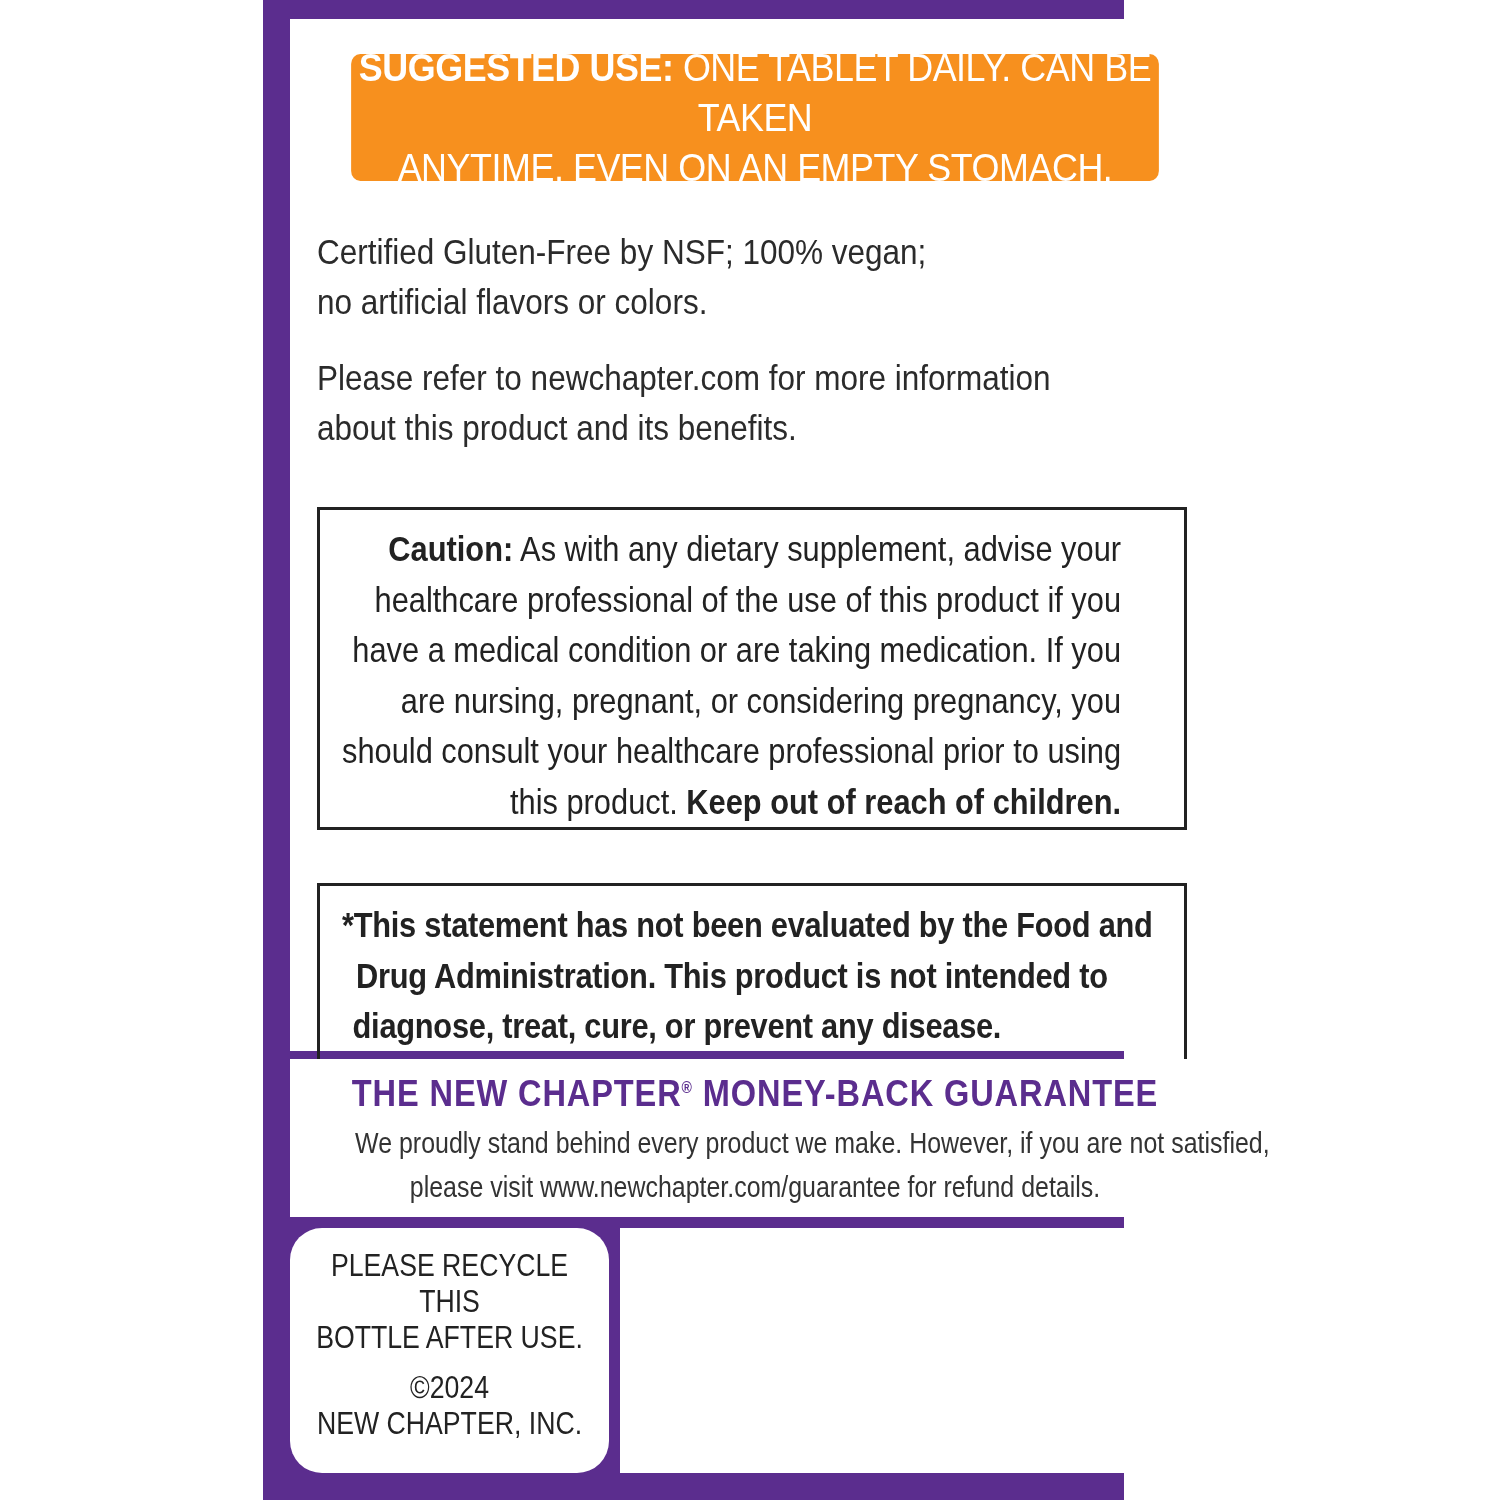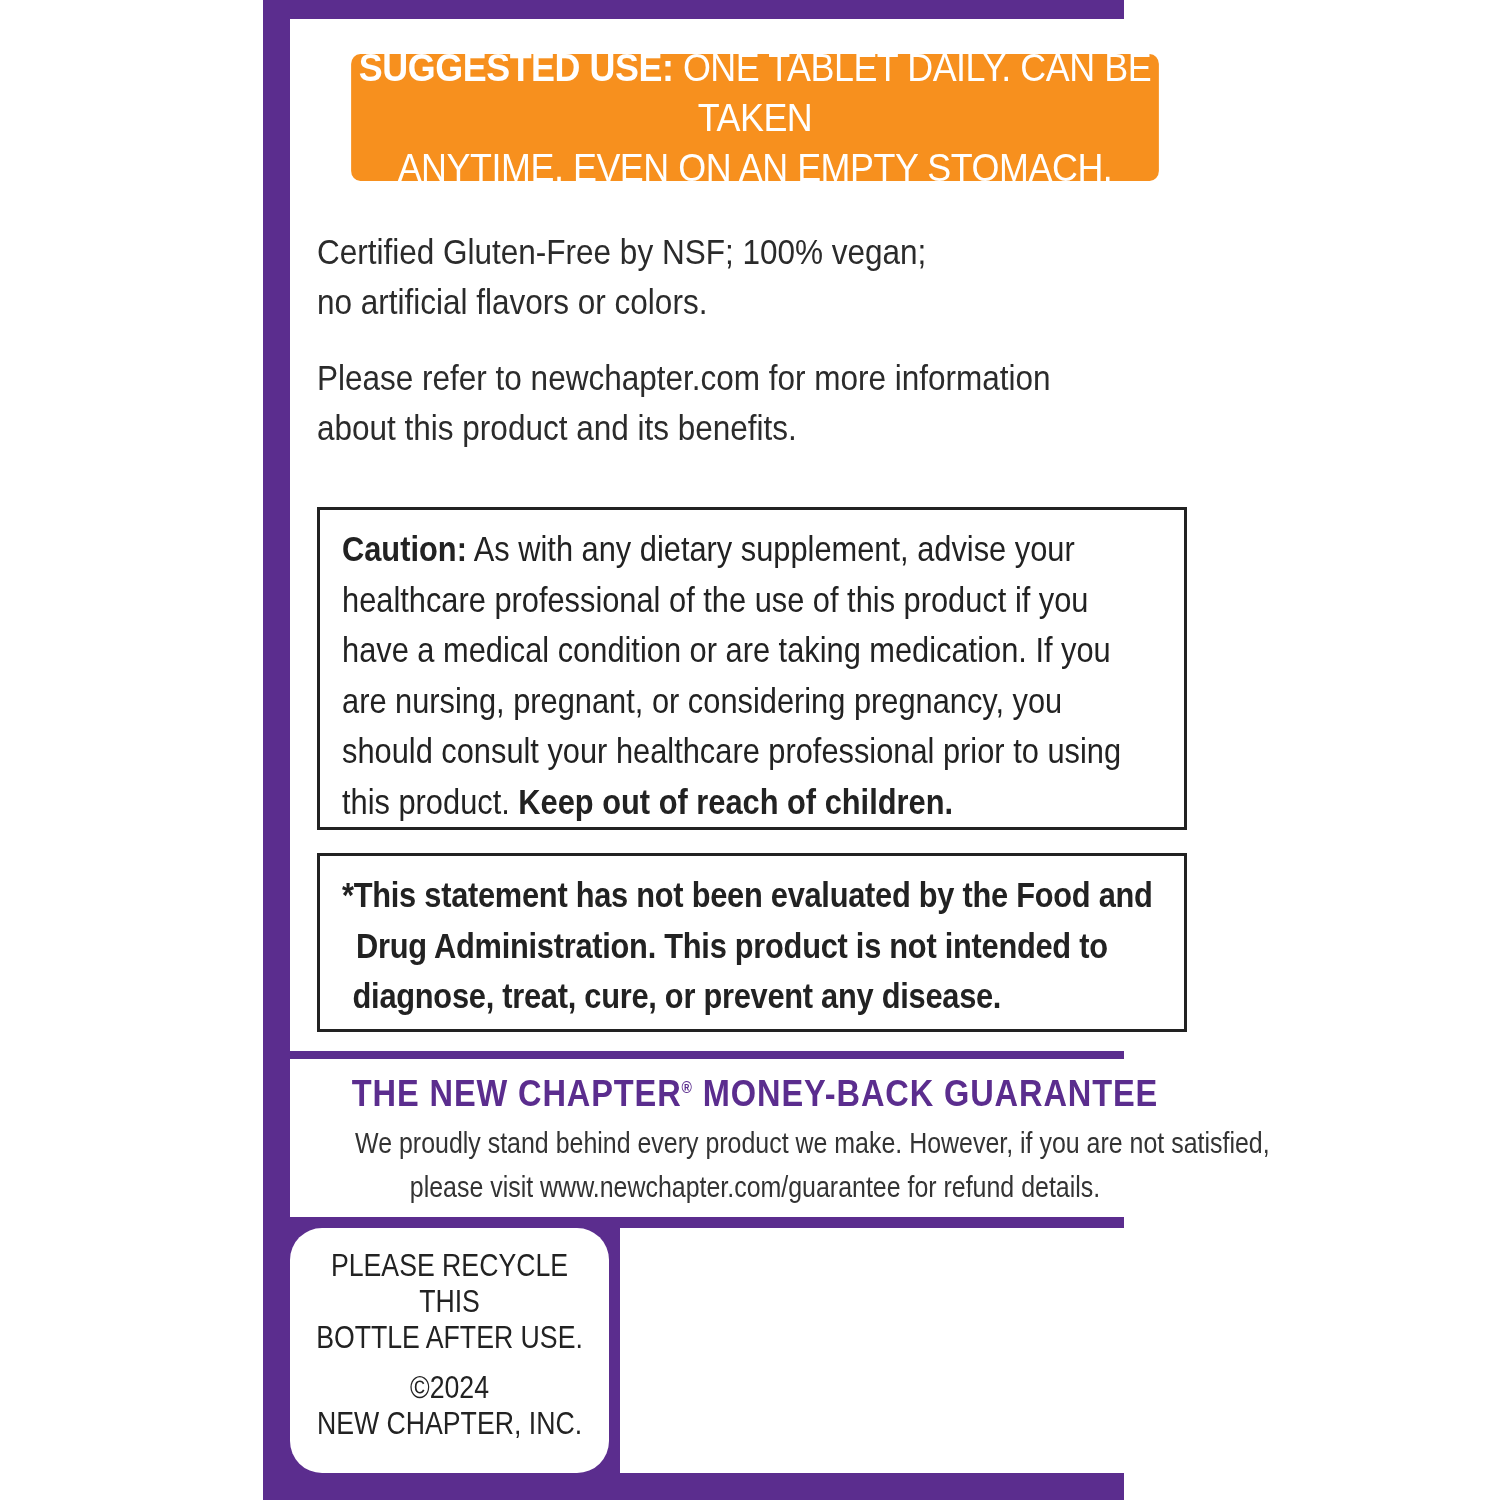--- a/index.html
+++ b/index.html
@@ -13,22 +13,22 @@
     .p-blank { left: 357px; top: 1228px; width: 600px; height: 245px; }
 
     .suggested { position: absolute; left: 26px; top: 35px; width: 878px; height: 127px; background: #f7901e;
       border-radius: 10px; color: #ffffff; text-align: center; font-size: 39px; line-height: 50px;
       display: flex; align-items: center; justify-content: center; letter-spacing: -0.5px; transform: scaleX(0.92); transform-origin: center; }
     .suggested b { font-weight: bold; }
     .para { position: absolute; left: 27px; font-size: 35px; line-height: 50px; color: #2b2b2b; transform: scaleX(0.9); transform-origin: left; white-space: nowrap; }
     .para1 { top: 208px; }
     .para2 { top: 334px; }
     .box { position: absolute; left: 27px; width: 870px; border: 3px solid #222; box-sizing: border-box; }
-    .caution { top: 488px; height: 323px; }
-    .fda { top: 834px; height: 179px; text-decoration: underline; }
+    .caution { top: 488px; height: 323px; text-align: right; }
+    .fda { top: 864px; height: 179px; text-decoration: underline; }
     .box-text { position: absolute; left: 22px; font-size: 35px; line-height: 50.5px; color: #222; white-space: nowrap; transform: scaleX(0.88); transform-origin: left; }
     .caution .box-text { top: 14px; }
     .fda .box-text { top: 14px; font-weight: bold; letter-spacing: -0.3px; }
     .guar-title { position: absolute; top: 14px; left: 0; width: 100%; text-align: center; color: #5b2d8e; font-weight: bold; font-size: 37px; letter-spacing: 1px; transform: scaleX(0.88); }
     .guar-text { position: absolute; top: 62px; left: 0; width: 100%; text-align: center; font-size: 29px; line-height: 44px; color: #333; transform: scaleX(0.86); white-space: nowrap; }
     .recycle { position: absolute; top: 20px; left: 0; width: 100%; text-align: center; font-size: 31px; line-height: 36px; color: #222; transform: scaleX(0.86); }
     .recycle p { margin: 0 0 14px 0; }
     sup { font-size: 16px; }
   </style>
 </head>

